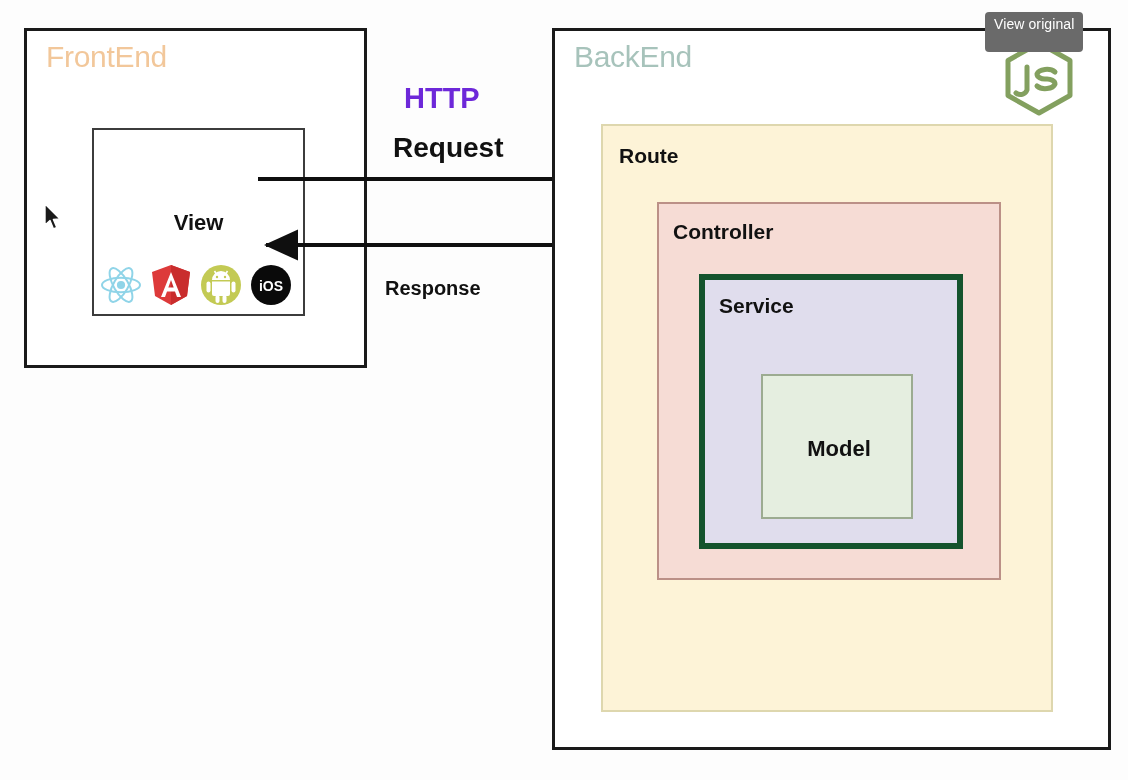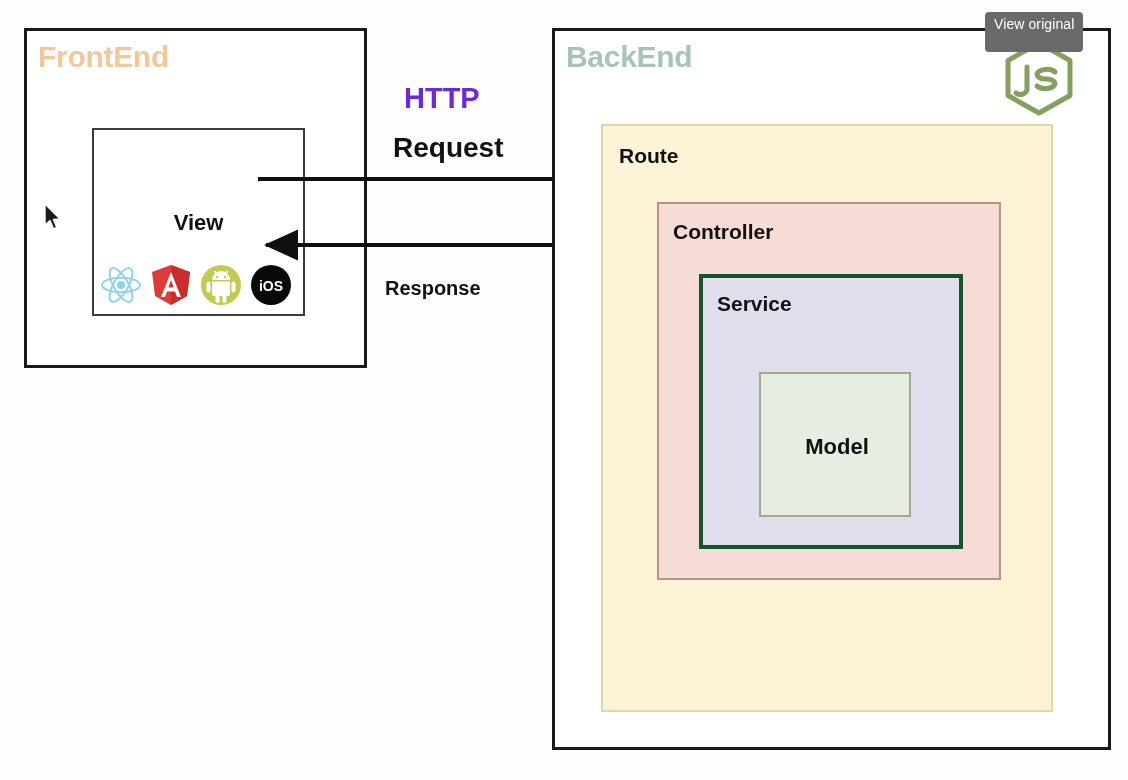--- a/index.html
+++ b/index.html
@@ -24,23 +24,24 @@
     background: #ffffff;
     border: 3px solid #1a1a1a;
     box-sizing: border-box;
   }
   #frontend-box { left: 24px;  top: 28px; width: 343px; height: 340px; }
   #backend-box  { left: 552px; top: 28px; width: 559px; height: 722px; }
 
   .section-title {
     position: absolute;
     font-size: 30px;
-    font-weight: bold;
+    font-weight: normal;
     letter-spacing: -0.3px;
     white-space: nowrap;
+    margin-left: 8px;
   }
   #frontend-title { left: 38px;  top: 40px; color: #f2c79a; }
   #backend-title  { left: 566px; top: 40px; color: #a7c3bb; }
 
   
   #view-box {
     position: absolute;
     left: 92px; top: 128px;
     width: 213px; height: 188px;
     background: #ffffff;
@@ -111,21 +112,21 @@
     width: 344px; height: 378px;
     background: #f6dcd5;
     border: 2px solid #bb9087;
   }
   #controller-box > .nested-label { left: 14px; top: 16px; }
 
   #service-box {
     left: 40px; top: 70px;
     width: 264px; height: 275px;
     background: #e0dded;
-    border: 4px solid #14532d;
+    border: 6px solid #14532d;
   }
   #service-box > .nested-label { left: 14px; top: 14px; }
 
   #model-box {
     left: 56px; top: 94px;
     width: 152px; height: 145px;
     background: #e5eee0;
     border: 2px solid #9cab91;
   }
   #model-box > .nested-label {

